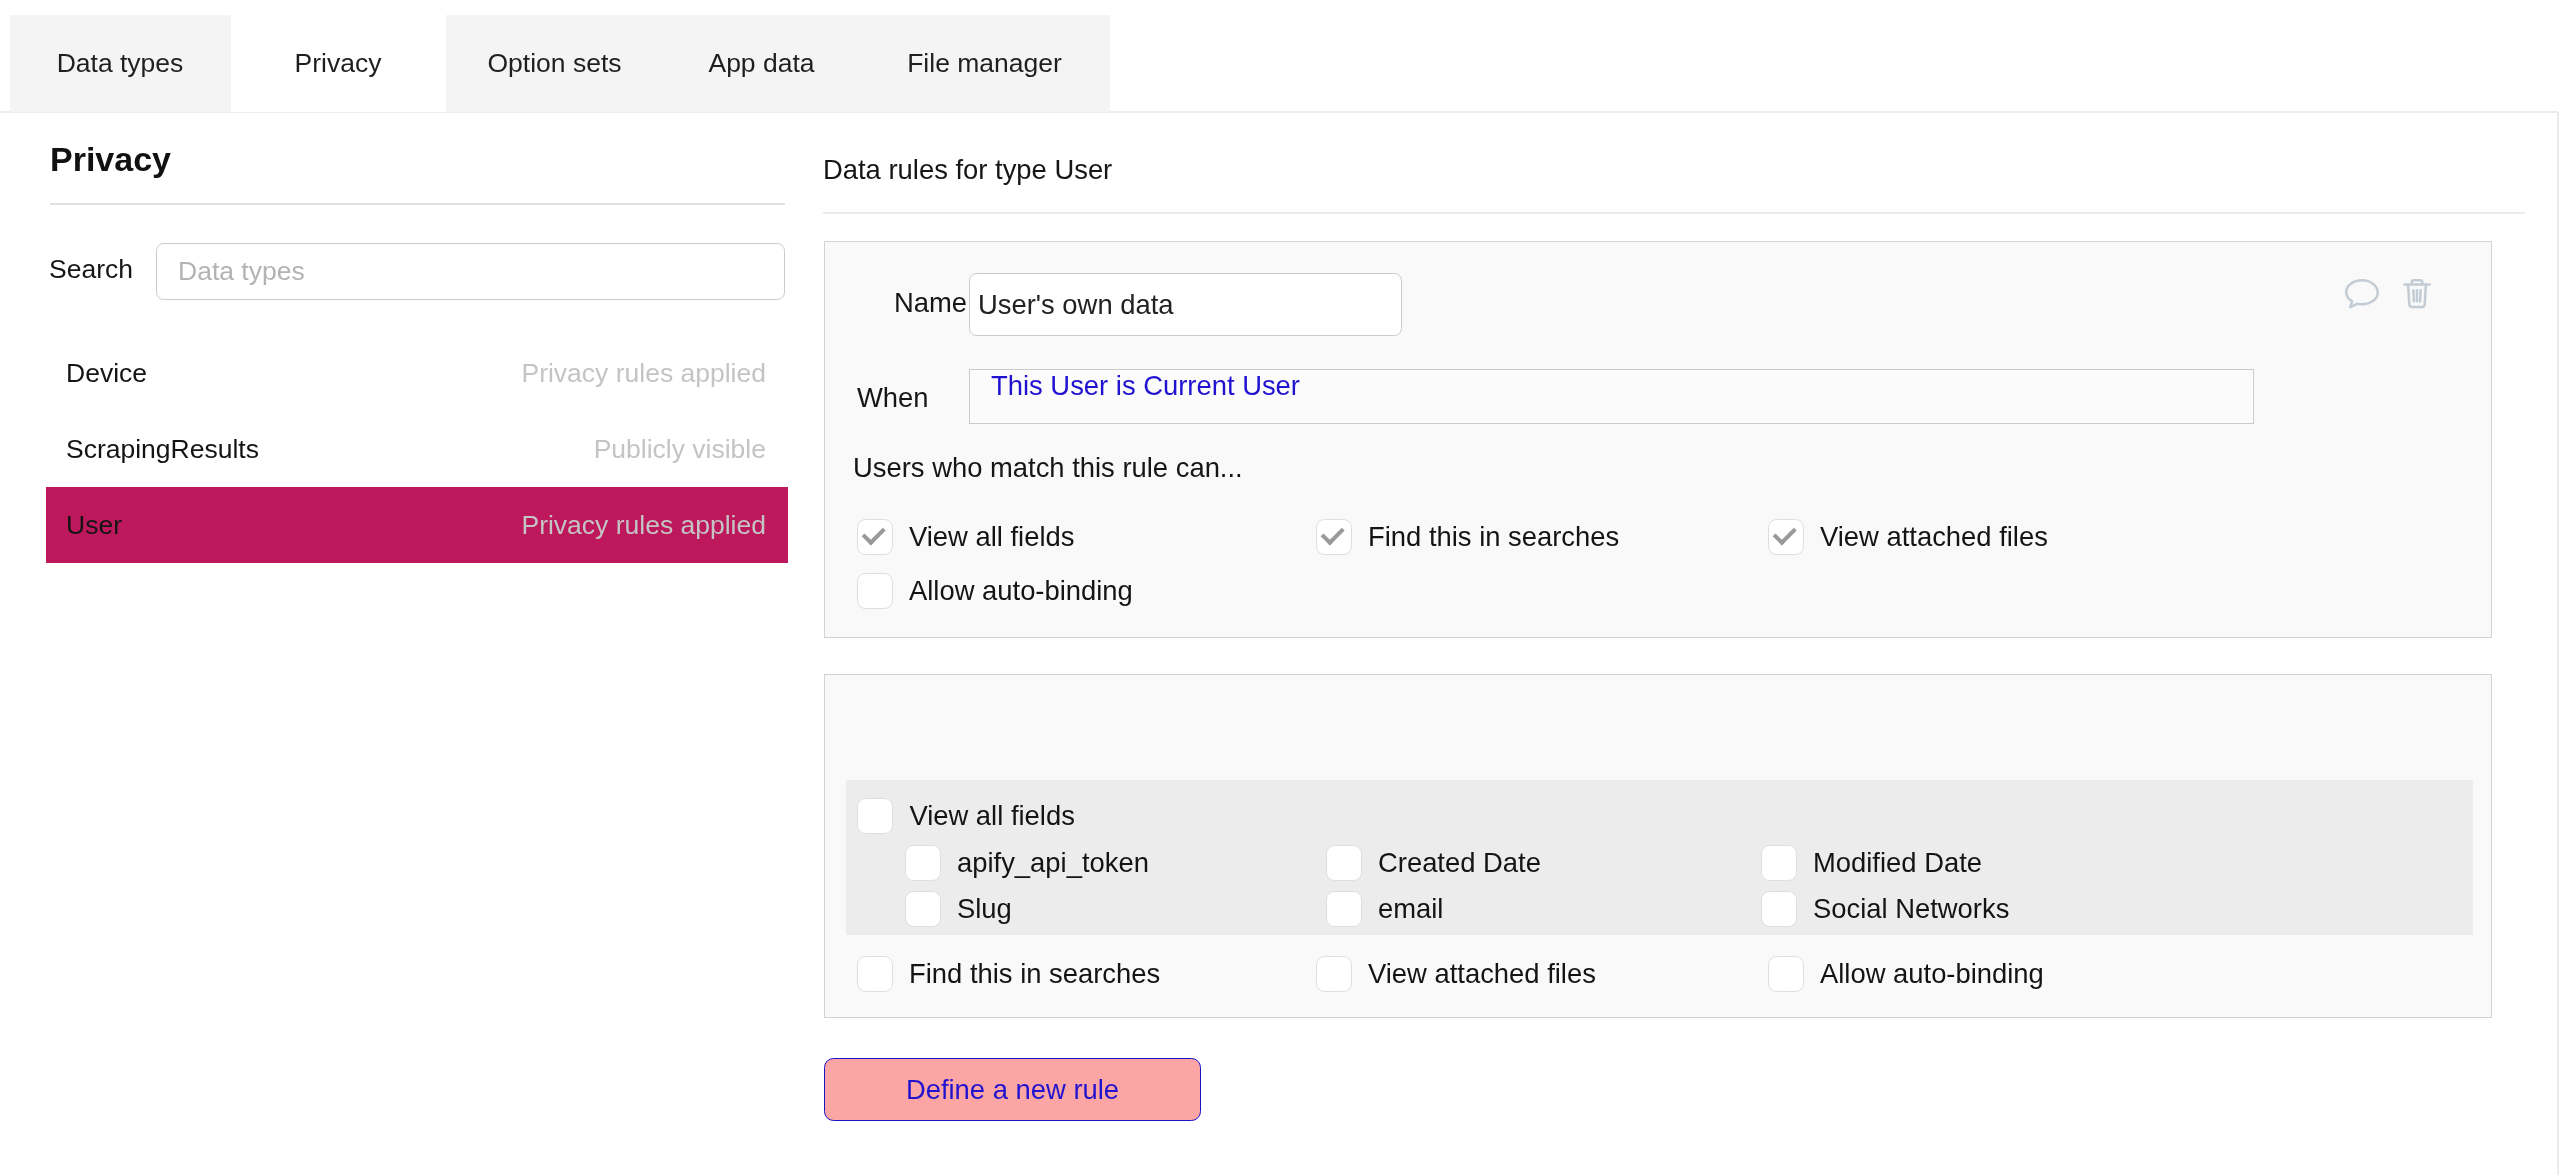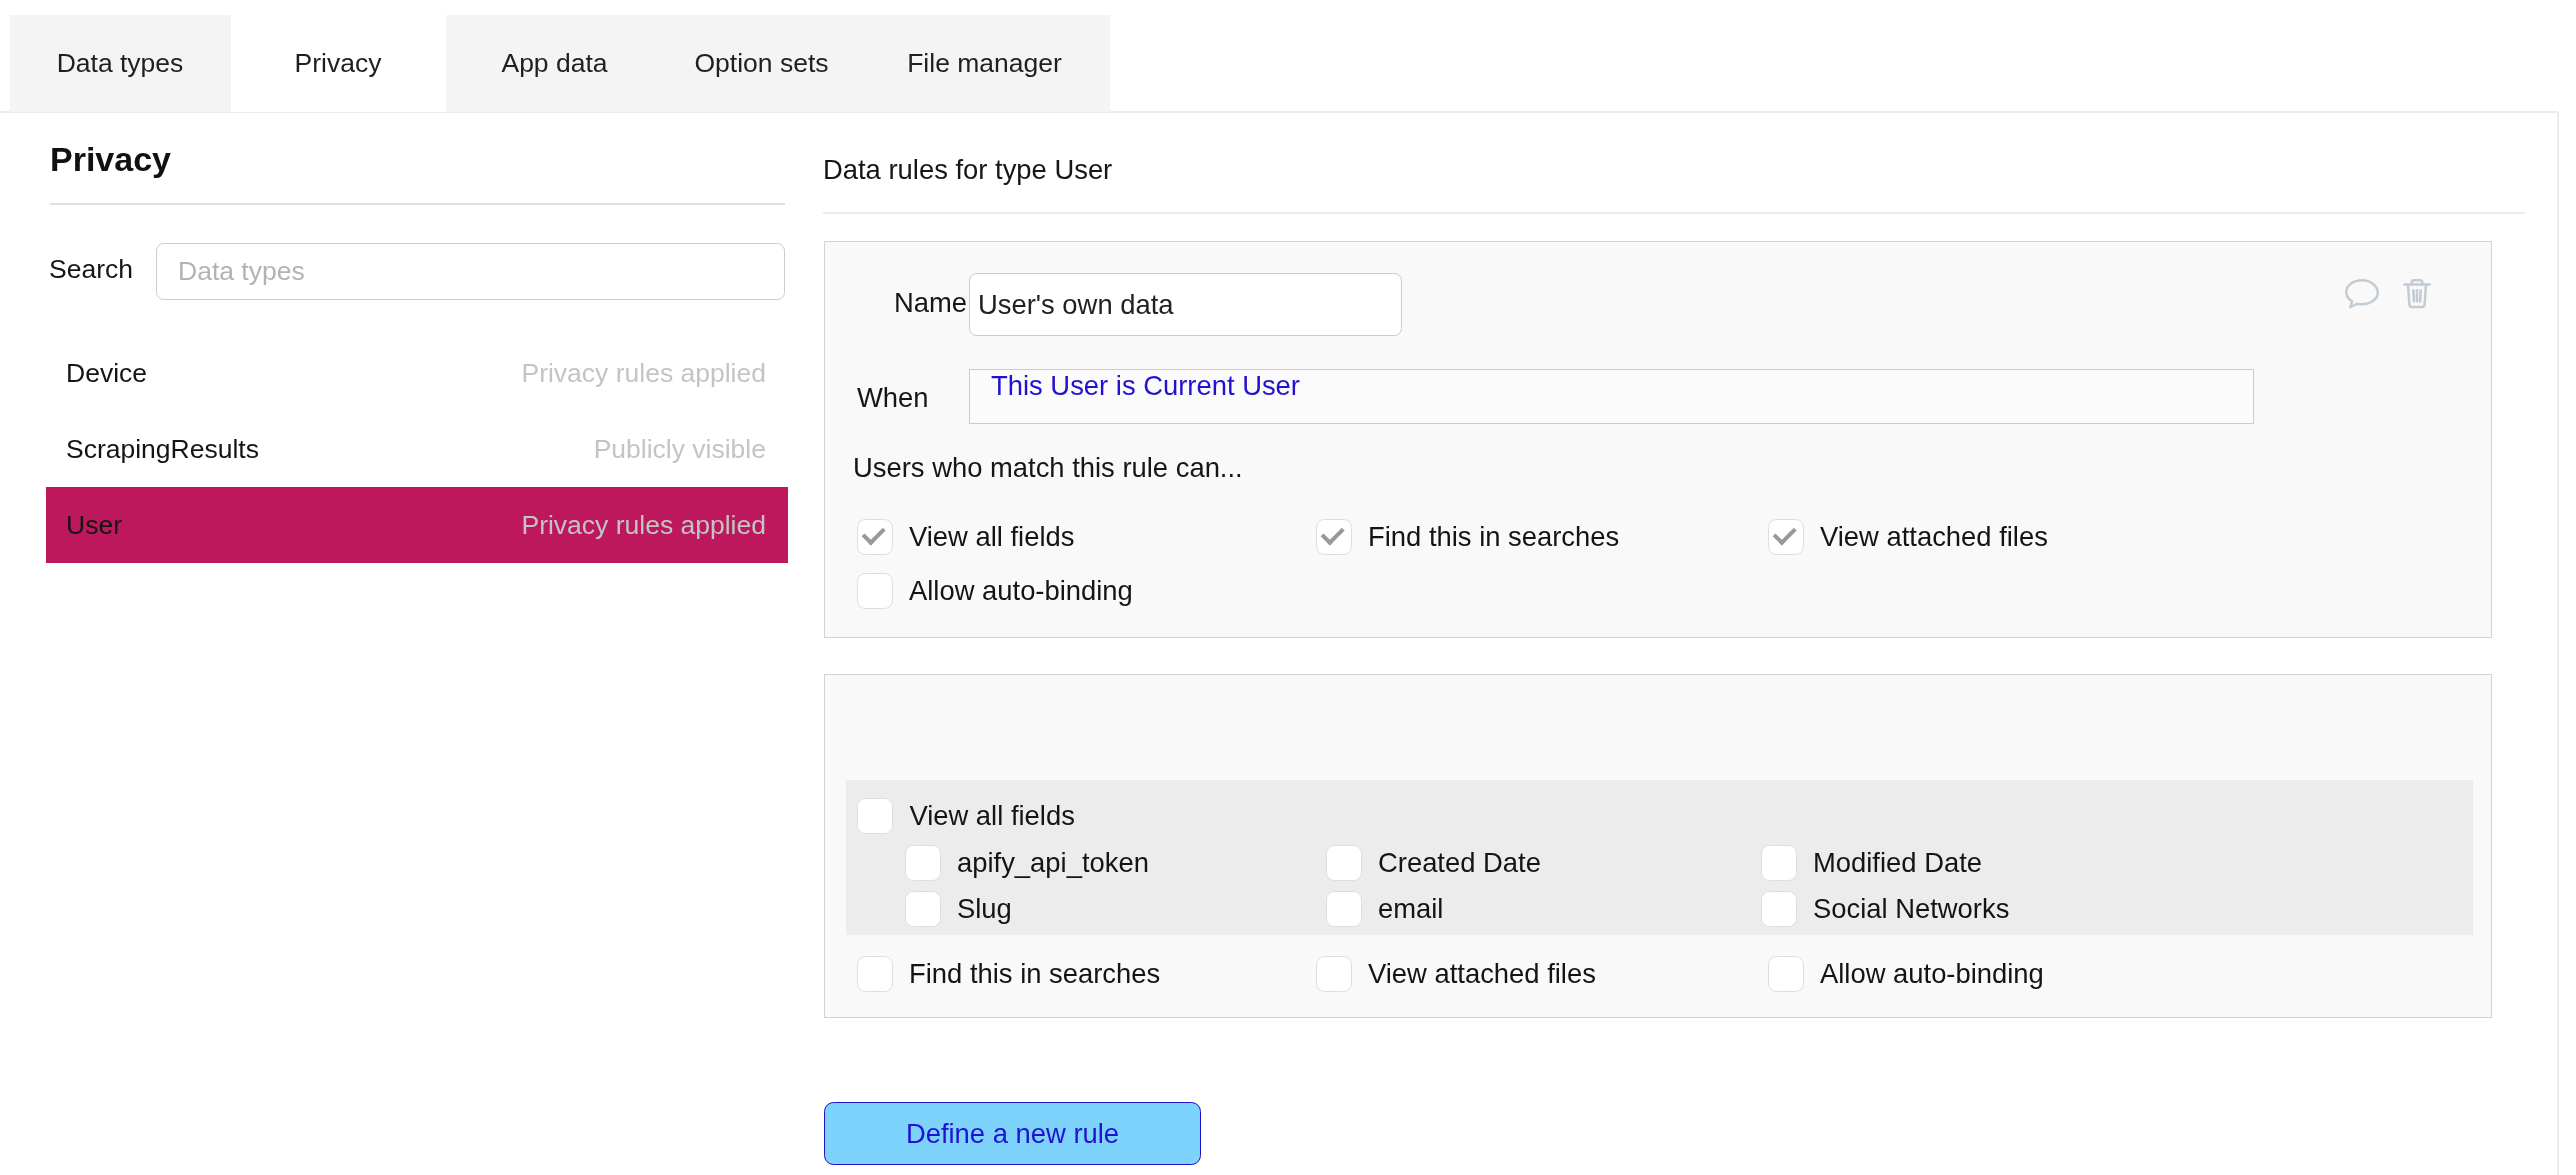--- a/index.html
+++ b/index.html
@@ -74,35 +74,35 @@
   .cb.checked::after{
     content:'';position:absolute;left:4.7px;top:6.6px;width:17px;height:8.5px;
     border-left:4.7px solid #999999;border-bottom:4.7px solid #999999;transform:rotate(-45deg);
   }
   .perm-label{font-size:27.4px;color:#141414;white-space:nowrap;}
   
   .inset{position:absolute;left:21px;top:105px;width:1627px;height:155px;background:#ececec;}
   
   .new-rule-btn{
     position:absolute;left:824px;top:1058px;width:377px;height:63px;box-sizing:border-box;
-    background:#7dd3fc;border:1.9px solid #1c12c6;border-radius:9.5px;color:#2012cf;
-    font-size:27.4px;font-family:"Liberation Sans", sans-serif;cursor:pointer;margin-top:44px;
+    background:#fca5a5;border:1.9px solid #1c12c6;border-radius:9.5px;color:#2012cf;
+    font-size:27.4px;font-family:"Liberation Sans", sans-serif;cursor:pointer;
   }
 </style>
 </head>
 <body>
 
 <div class="header-border"></div>
 <div class="right-border"></div>
 
 <div class="tabbar">
   <div class="tab">Data types</div>
   <div class="tab active">Privacy</div>
+  <div class="tab">Option sets</div>
   <div class="tab">App data</div>
-  <div class="tab">Option sets</div>
   <div class="tab">File manager</div>
 </div>
 
 <div class="panel-title">Privacy</div>
 <div class="left-divider"></div>
 <div class="search-label">Search</div>
 <input class="search-input" type="text" placeholder="Data types" style="">
 
 <div class="type-list">
   <div class="type-row">

